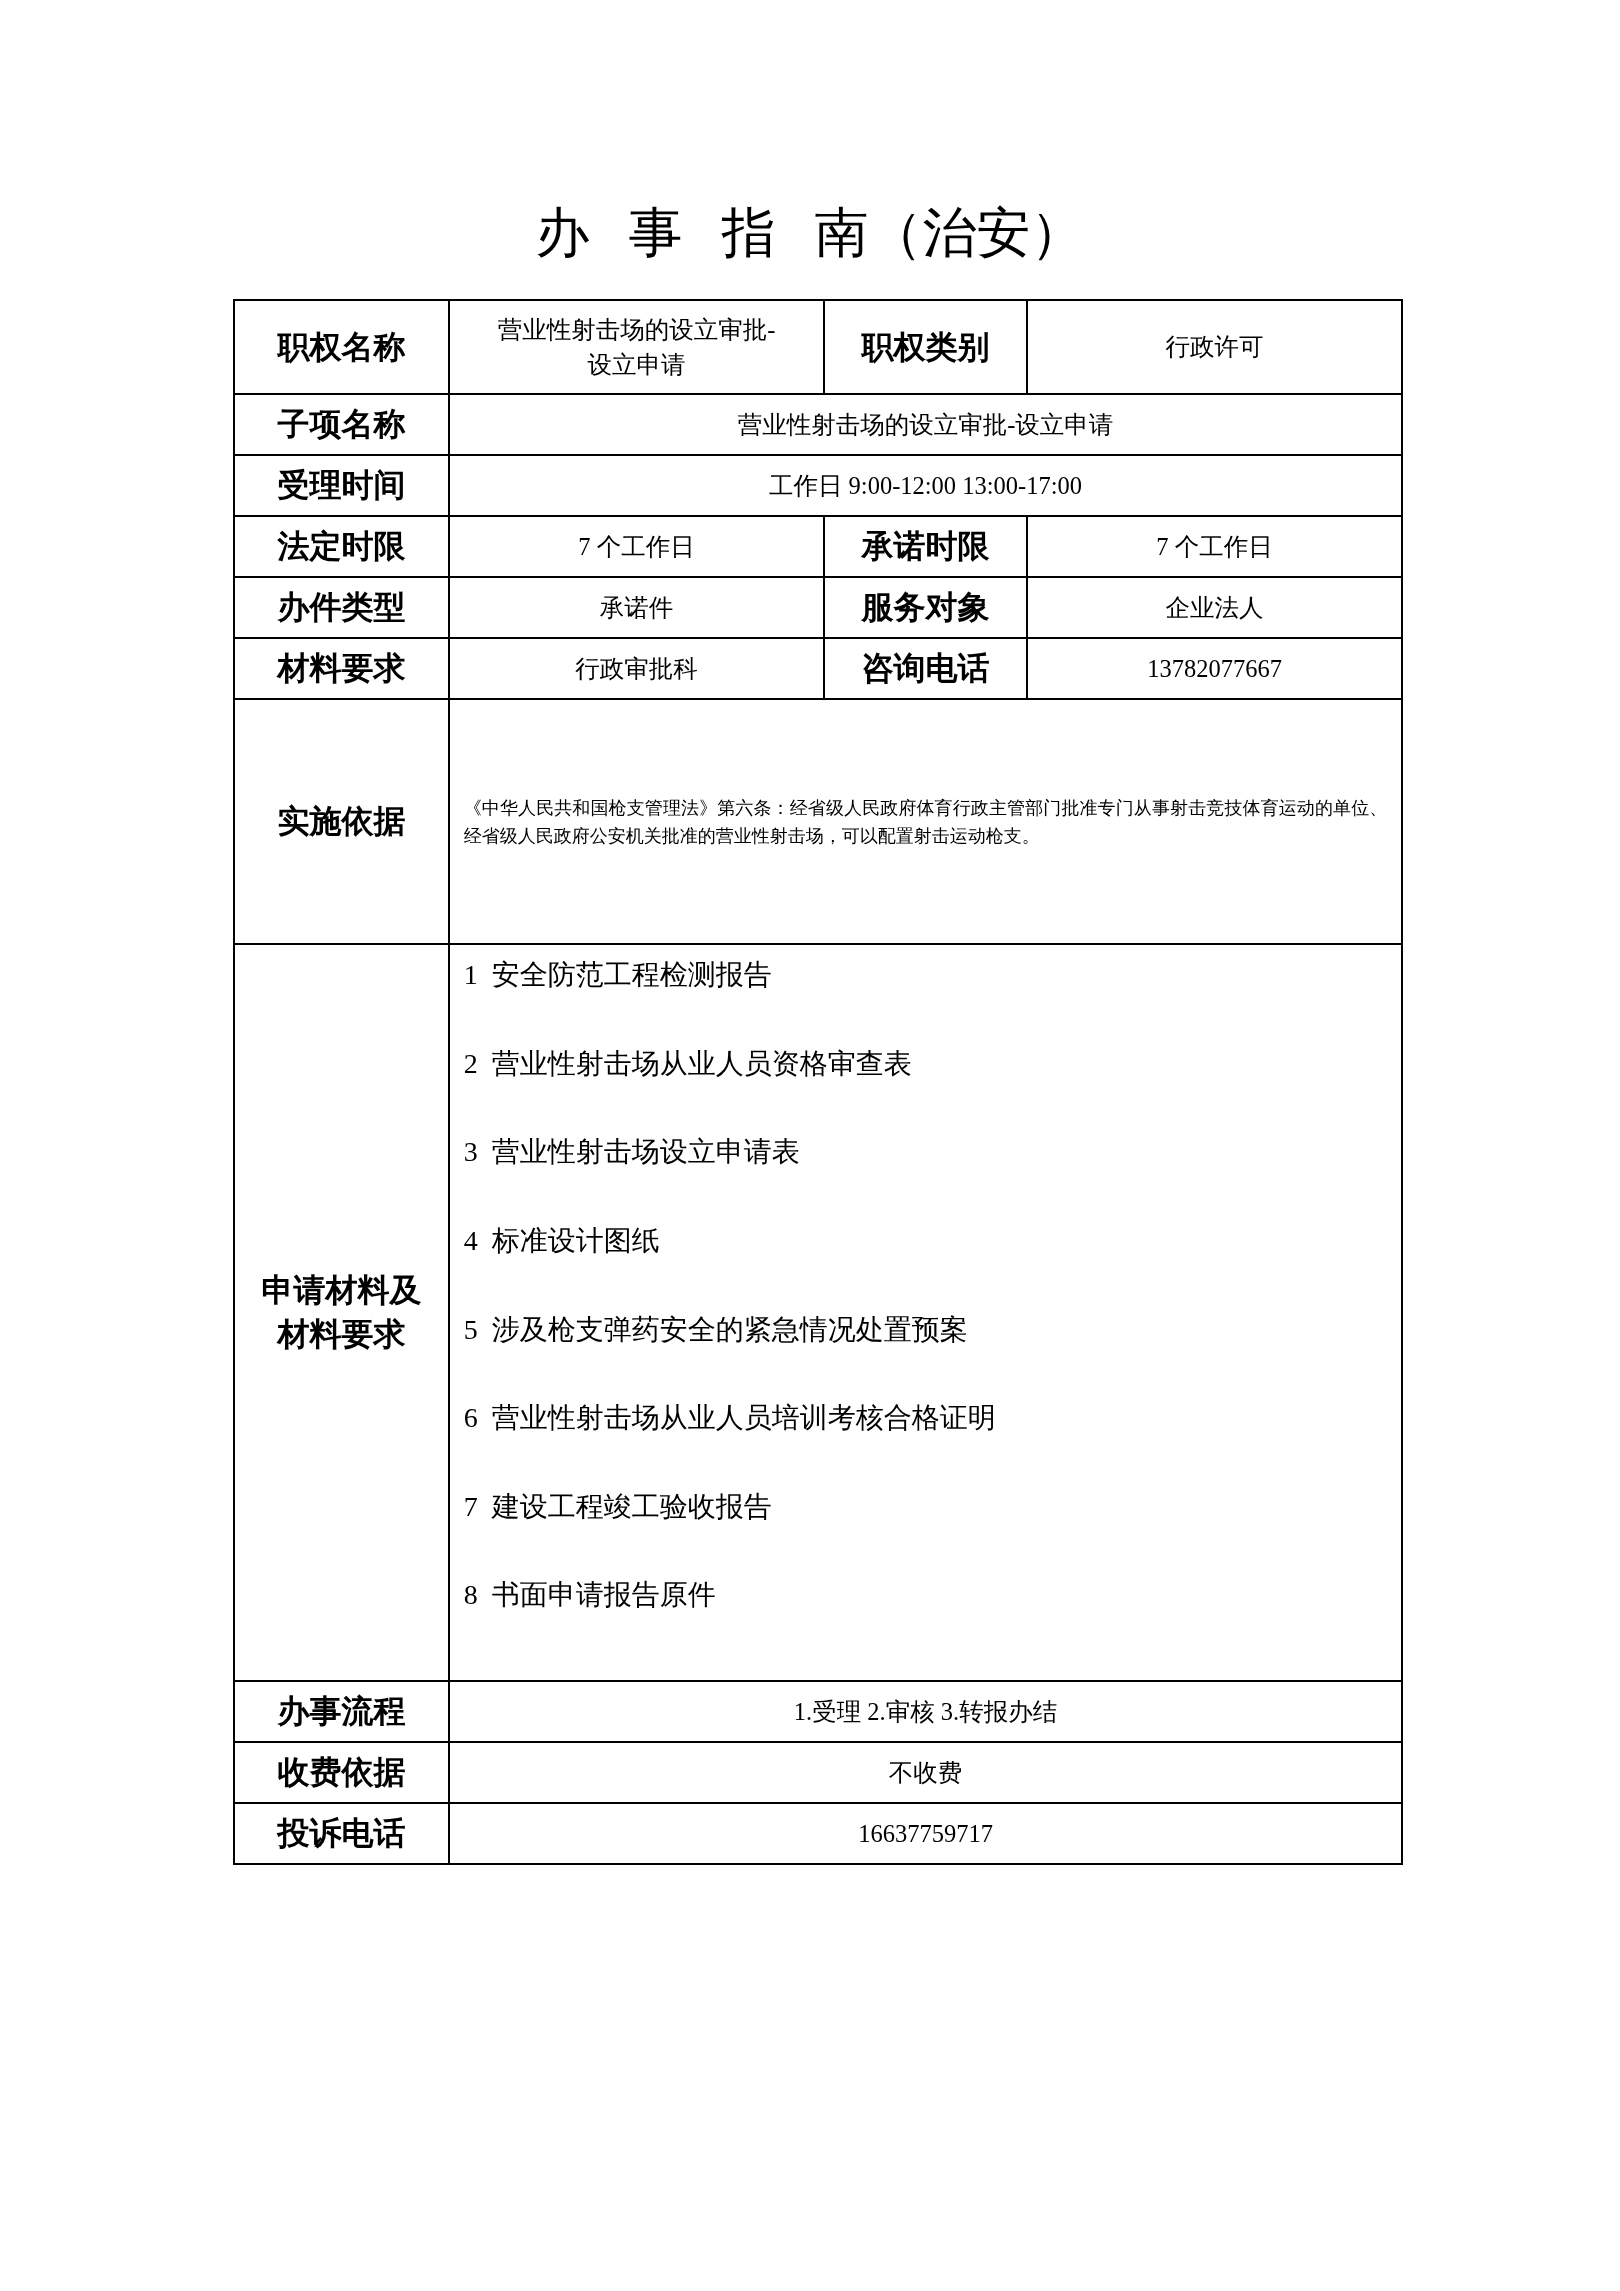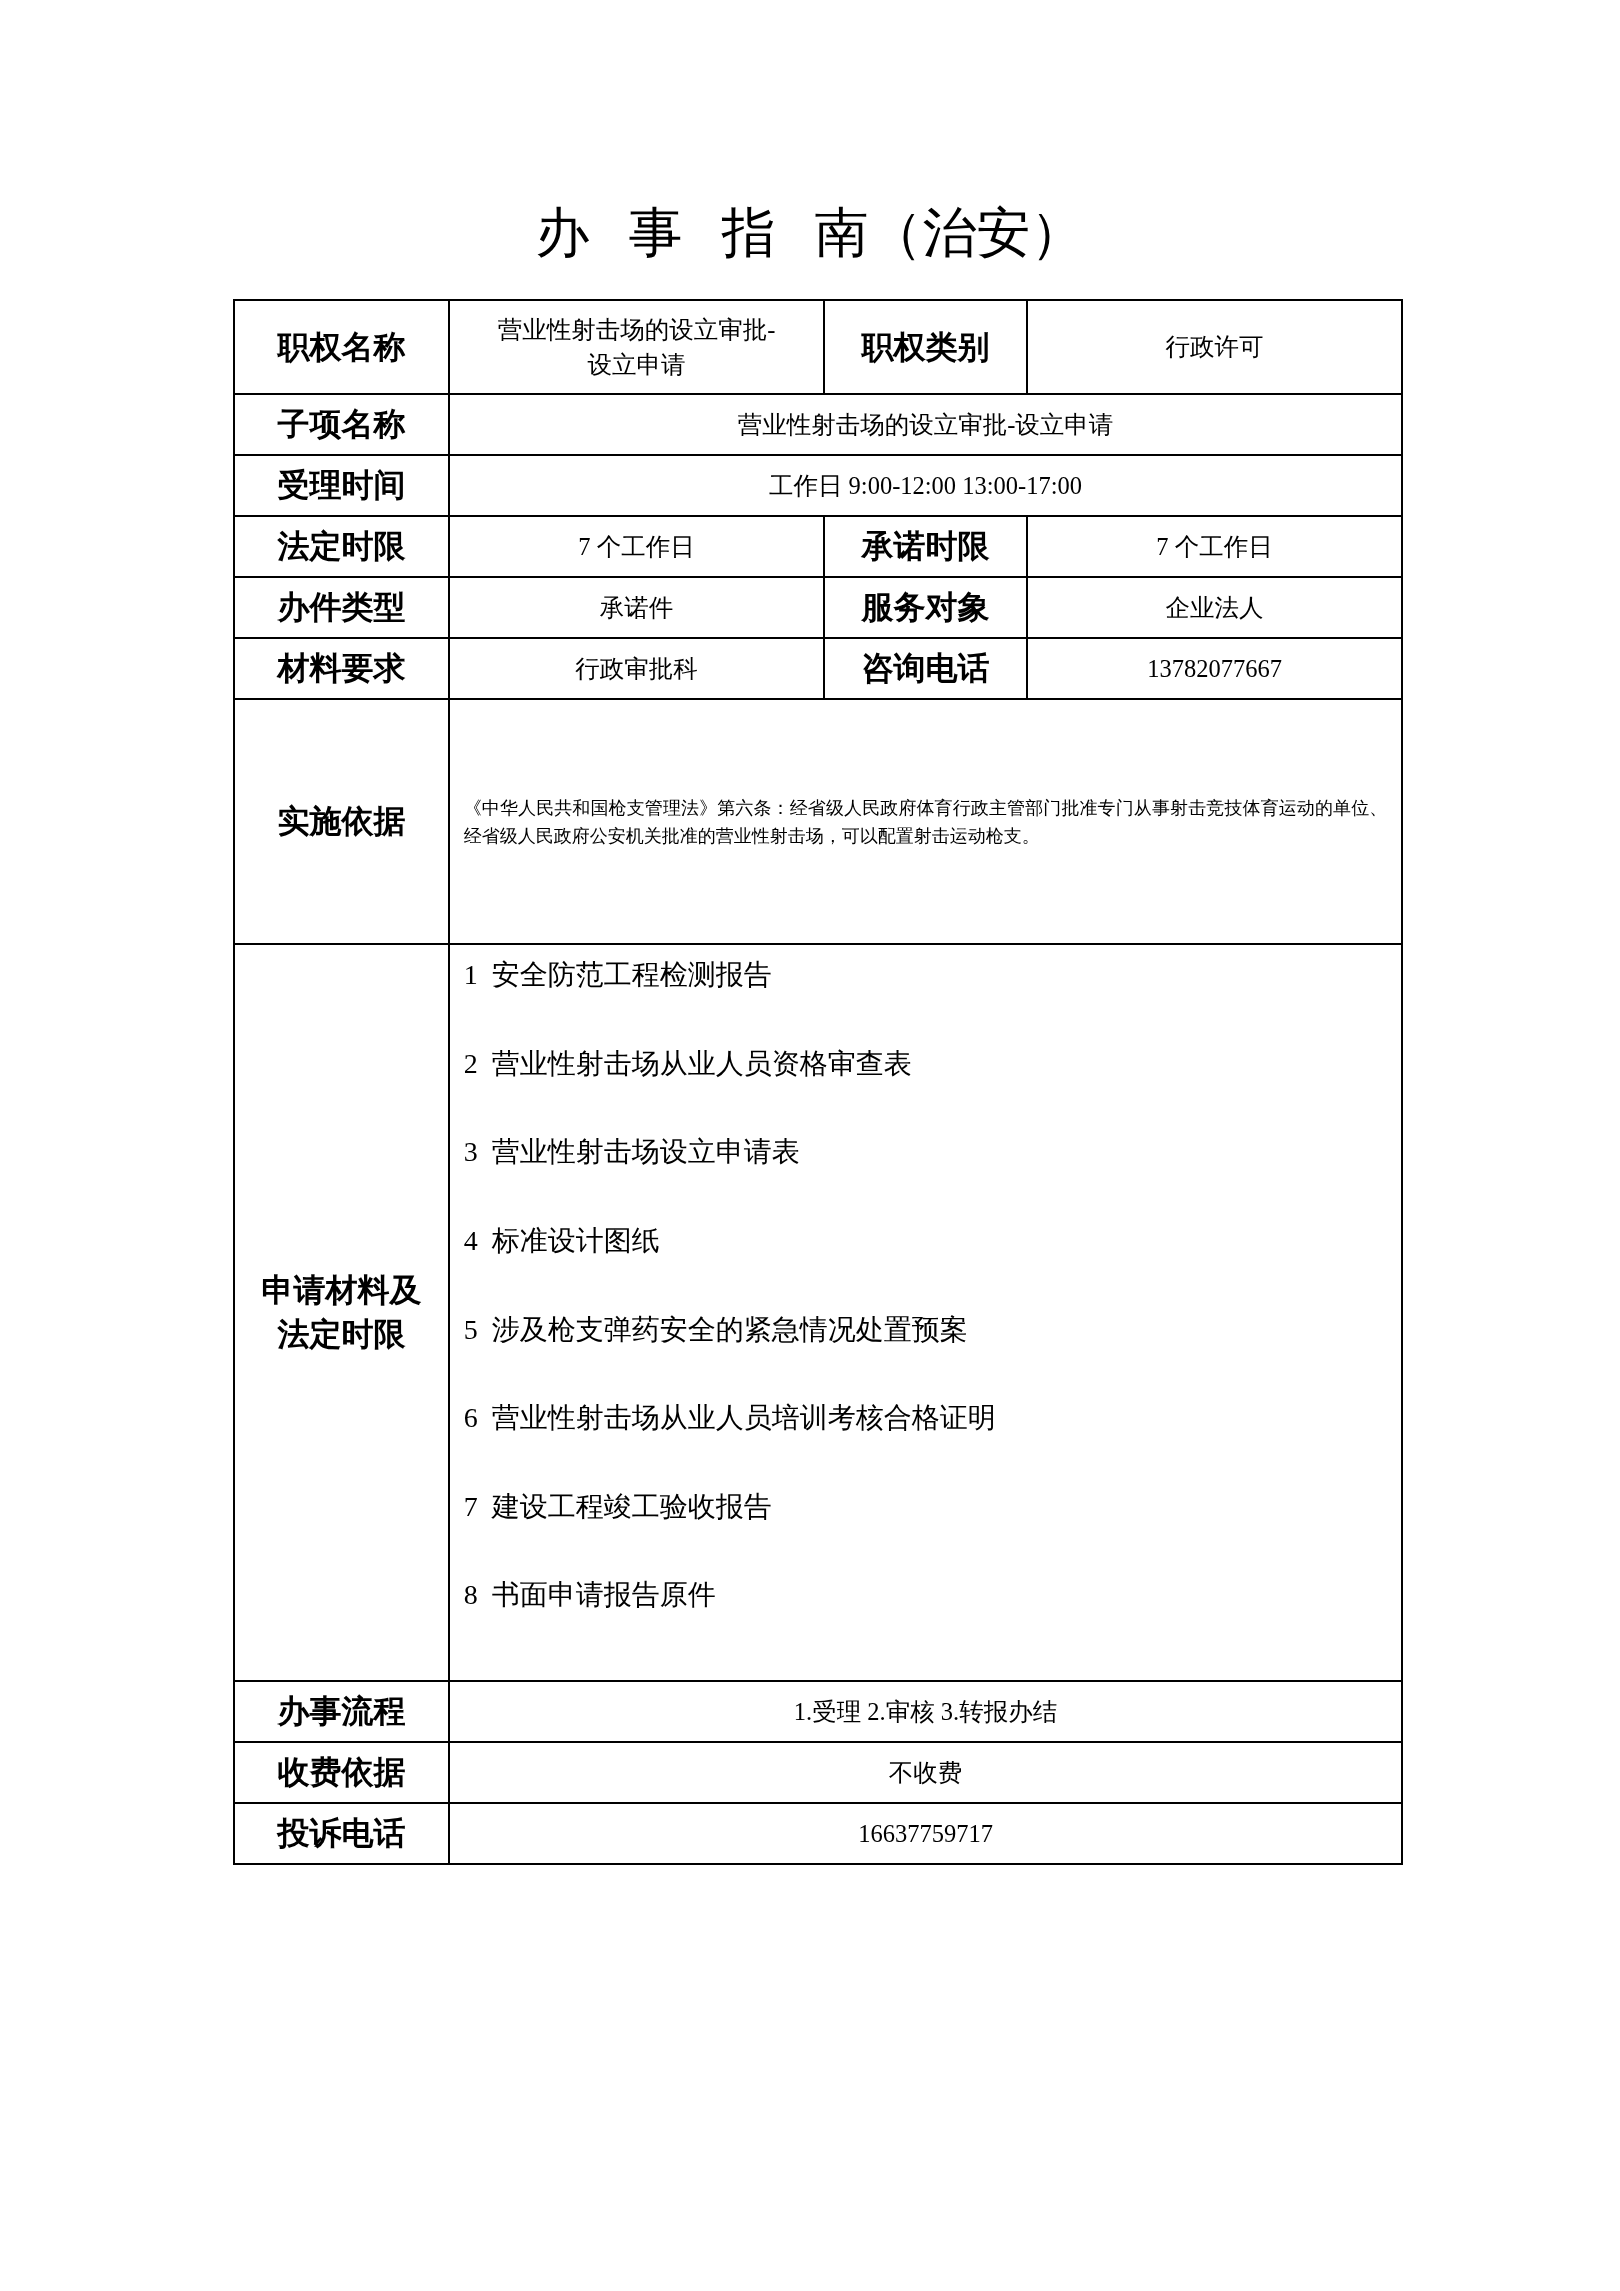--- a/index.html
+++ b/index.html
@@ -142,21 +142,21 @@
 
       <tr class="r-basis">
         <td class="lbl">实施依据</td>
         <td class="basis-cell" colspan="3">
           <div class="basis-text">《中华人民共和国枪支管理法》第六条：经省级人民政府体育行政主管部门批准专门从事射击竞技体育运动的单位、经省级人民政府公安机关批准的营业性射击场，可以配置射击运动枪支。</div>
         </td>
       </tr>
 
       <tr class="r-materials">
         <td class="lbl prewrap">申请材料及
-法定时限</td>
+材料要求</td>
         <td class="materials-cell" colspan="3">
           <div class="material-item">1  安全防范工程检测报告</div>
           <div class="material-item">2  营业性射击场从业人员资格审查表</div>
           <div class="material-item">3  营业性射击场设立申请表</div>
           <div class="material-item">4  标准设计图纸</div>
           <div class="material-item">5  涉及枪支弹药安全的紧急情况处置预案</div>
           <div class="material-item">6  营业性射击场从业人员培训考核合格证明</div>
           <div class="material-item">7  建设工程竣工验收报告</div>
           <div class="material-item">8  书面申请报告原件</div>
         </td>

